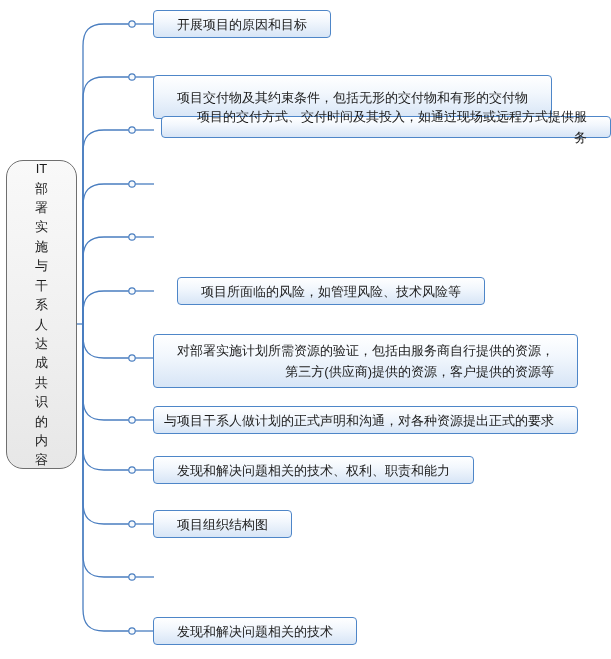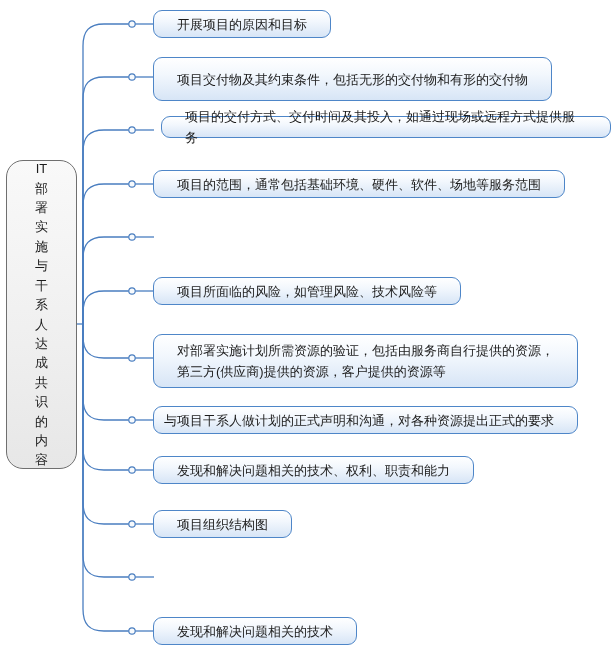--- a/index.html
+++ b/index.html
@@ -27,28 +27,29 @@
     font-size:13px;
     line-height:19.4px;
     white-space:pre-line;
     cursor:default;
   }
   .branch-node {
     position:absolute;
     left:153px;
     box-sizing:border-box;
     border:1px solid #4e86c8;
-    border-radius:9px;
+    border-radius:4px;
     background:linear-gradient(180deg,#ffffff 0%,#f2f7fd 40%,#d7e5f6 100%);
     display:flex; align-items:center;
     padding:0 23px;
     font-size:13px;
     line-height:21px;
     white-space:pre-line;
     cursor:default;
+    text-align:right;
   }
 </style>
 </head>
 <body>
 
 <div class="canvas">
   <svg class="connector-layer" id="connectors" viewBox="0 0 611 659" xmlns="http://www.w3.org/2000/svg">
       <path d="M 77 324 L 83 324" fill="none" stroke="#4a7ec0" stroke-width="1.3"></path>
       <path d="M 83 324 L 83 46 C 83 31 89 24 104 24 L 128.8 24" fill="none" stroke="#4a7ec0" stroke-width="1.3"></path>
       <circle cx="132" cy="24" r="3.2" fill="#f7fafd" stroke="#4a7ec0" stroke-width="1.2"></circle>
@@ -103,30 +104,27 @@
 共
 识
 的
 内
 容</span>
   </div>
 
 <div class="branch-node" style="top: 10px; height: 28px;">
     <span>开展项目的原因和目标</span>
   </div>
-    <div class="branch-node" style="top: 57px; height: 44px;">
+    <div class="branch-node" style="top: 75px; height: 44px;">
     <span>项目交付物及其约束条件，包括无形的交付物和有形的交付物</span>
   </div>
     <div class="branch-node" style="top: 116px; height: 22px; margin-left: 8px;">
     <span>项目的交付方式、交付时间及其投入，如通过现场或远程方式提供服务</span>
   </div>
-    <div class="branch-node" style="top: 170px; height: 28px;">
-    <span>项目的范围，通常包括基础环境、硬件、软件、场地等服务范围</span>
-  </div>
-    <div class="branch-node" style="top: 277px; height: 28px;">
+    <div class="branch-node" style="top: 277px; height: 28px; margin-left: 24px;">
     <span>项目所面临的风险，如管理风险、技术风险等</span>
   </div>
     <div class="branch-node" style="top: 334px; height: 54px;">
     <span>对部署实施计划所需资源的验证，包括由服务商自行提供的资源，
 第三方(供应商)提供的资源，客户提供的资源等</span>
   </div>
     <div class="branch-node" style="top: 406px; height: 28px; padding-left: 10px;">
     <span>与项目干系人做计划的正式声明和沟通，对各种资源提出正式的要求</span>
   </div>
     <div class="branch-node" style="top: 456px; height: 28px;">

